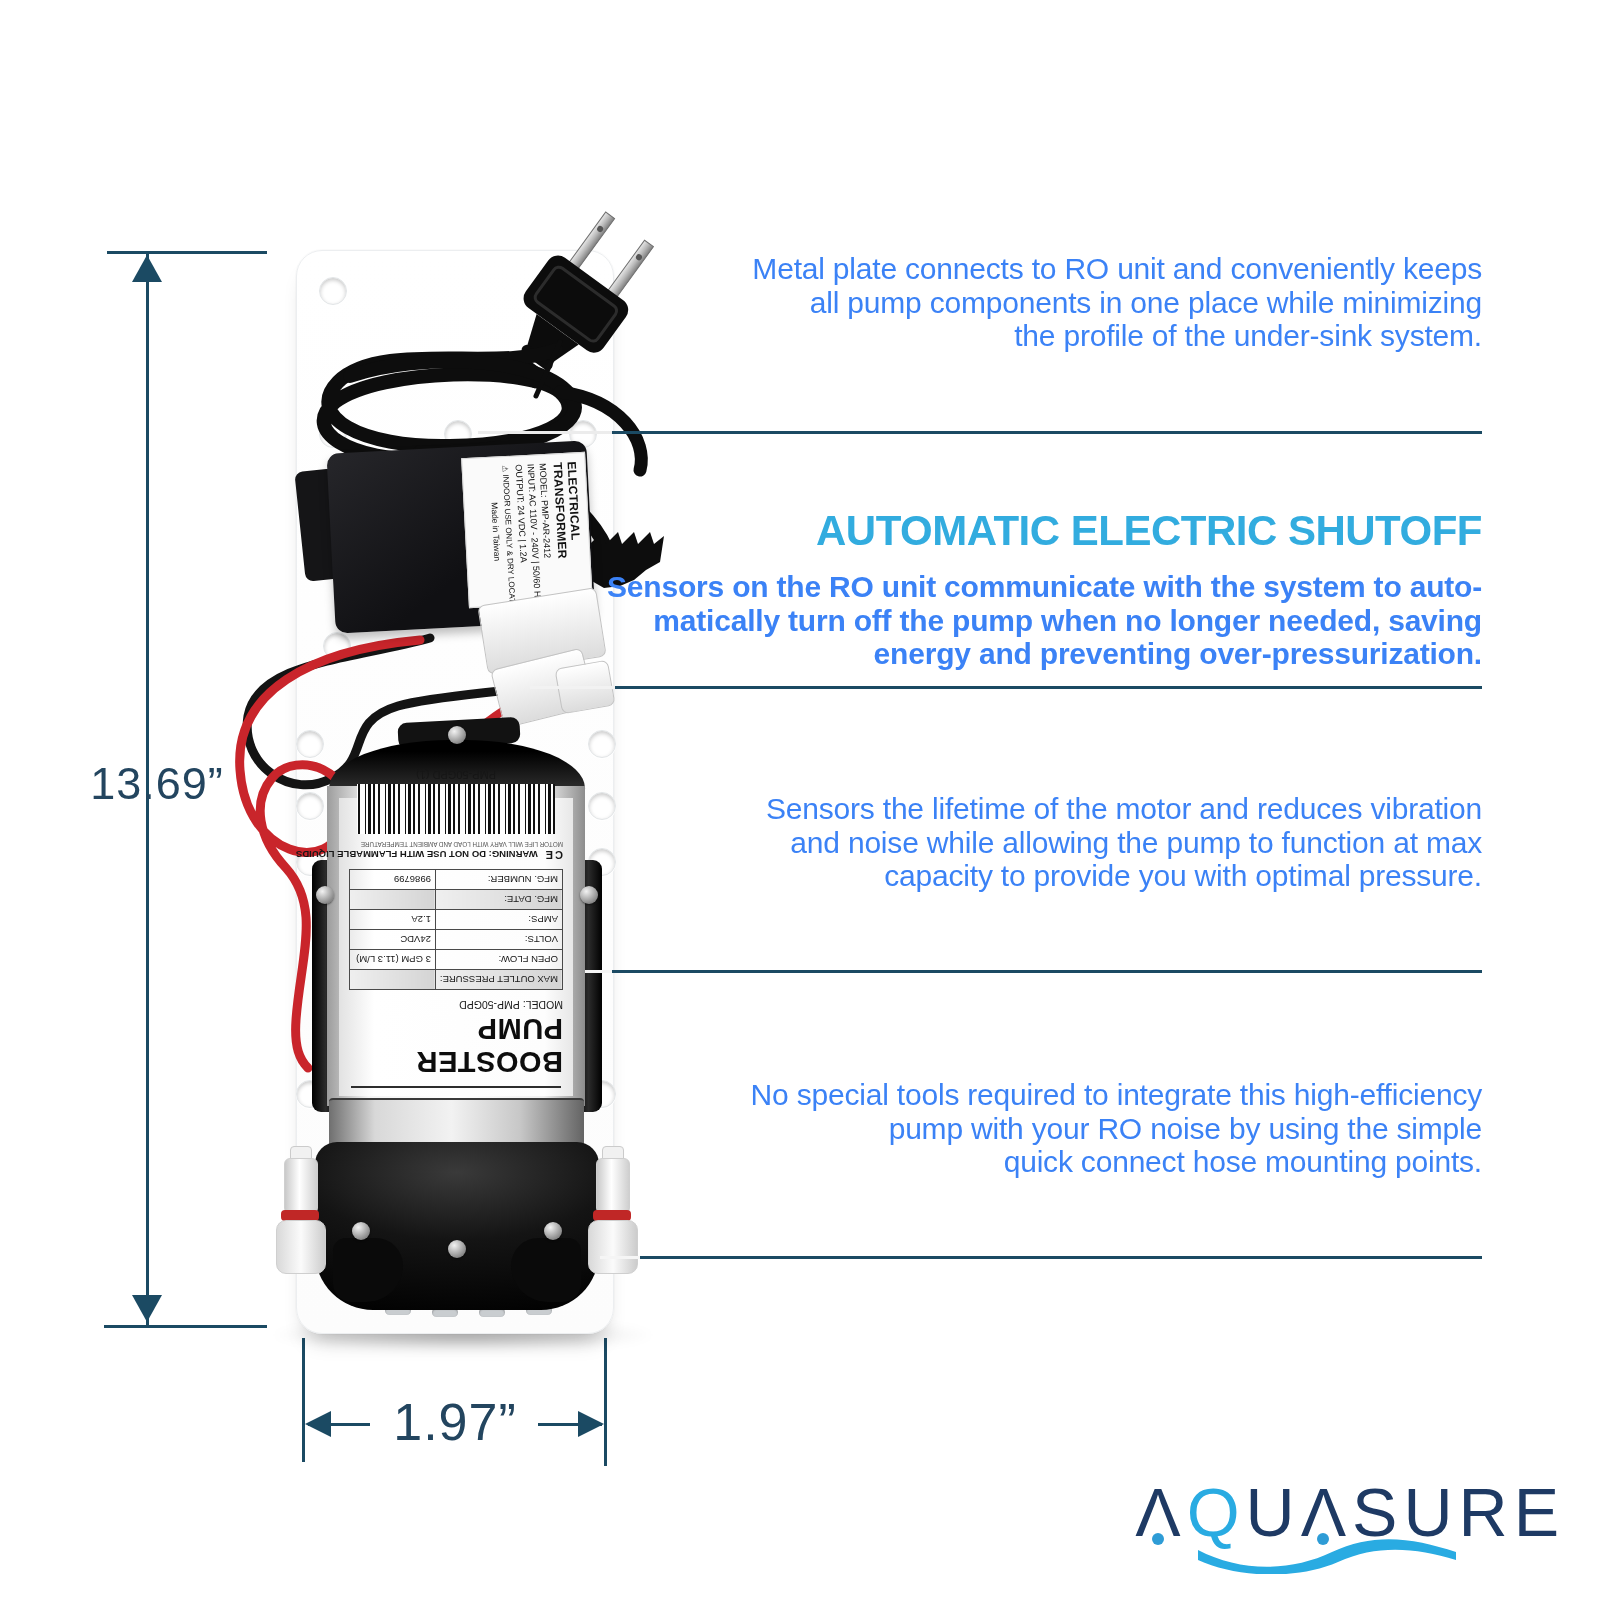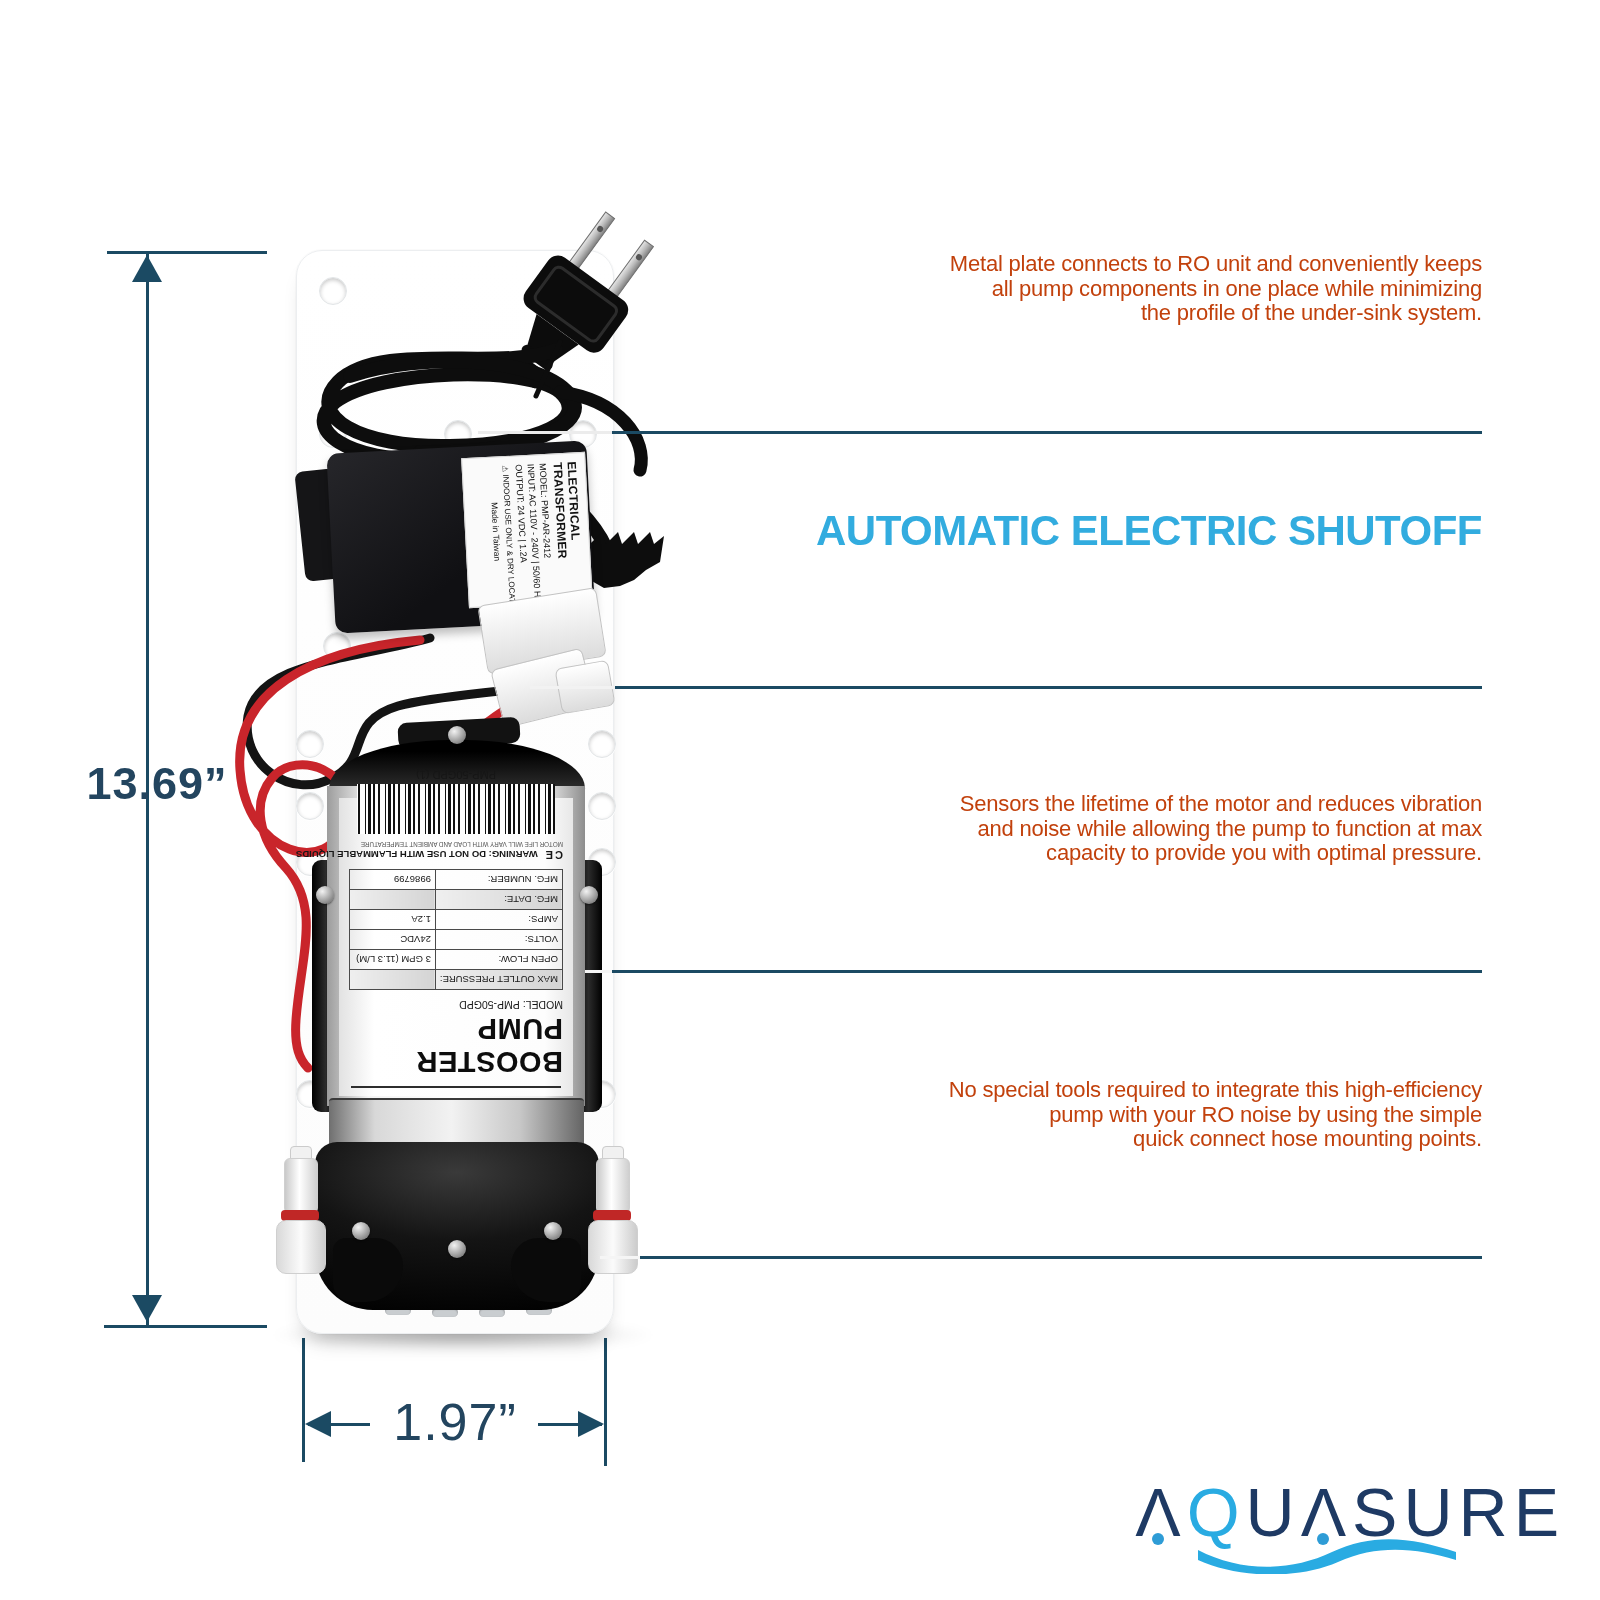--- a/index.html
+++ b/index.html
@@ -11,21 +11,21 @@
   .dim-label{position:absolute;color:#23455F;letter-spacing:1px;text-align:center;}
   .arrow{position:absolute;width:0;height:0;}
   .arrow-up{border-left:15px solid transparent;border-right:15px solid transparent;border-bottom:27px solid #1B4A63;}
   .arrow-down{border-left:15px solid transparent;border-right:15px solid transparent;border-top:27px solid #1B4A63;}
   .arrow-left{border-top:13px solid transparent;border-bottom:13px solid transparent;border-right:26px solid #1B4A63;}
   .arrow-right{border-top:13px solid transparent;border-bottom:13px solid transparent;border-left:26px solid #1B4A63;}
 
   
   .callout{position:absolute;right:118px;text-align:right;z-index:9;}
   .callout-title{font-size:42px;line-height:1.1;color:#32ACDF;margin-bottom:16px;letter-spacing:-0.5px;}
-  .callout-body{font-size:22px;line-height:1.12;color:#c2410c;white-space:pre-line;letter-spacing:-0.2px;}
+  .callout-body{font-size:30px;line-height:1.12;color:#3b82f6;white-space:pre-line;letter-spacing:-0.2px;}
   .sep{position:absolute;height:3px;z-index:8;}
 
   
   .plate{position:absolute;left:296px;top:250px;width:316px;height:1082px;background:linear-gradient(180deg,#ffffff,#fcfcfc);
          border:1px solid #eceef0;border-radius:26px;z-index:1;
          box-shadow:0 16px 22px -12px rgba(0,0,0,0.28), 0 0 0 1px rgba(0,0,0,0.02);}
   .plate-shadow{position:absolute;left:268px;top:1318px;width:390px;height:34px;border-radius:50%;
          background:radial-gradient(ellipse at center, rgba(0,0,0,0.20), rgba(0,0,0,0) 70%);filter:blur(4px);z-index:0;}
   .hole{position:absolute;width:26px;height:26px;border-radius:50%;background:#fff;z-index:2;
         box-shadow:inset 0 2px 4px rgba(0,0,0,0.22), 0 1px 0 rgba(255,255,255,0.9);border:1px solid #e2e5e7;}
@@ -100,21 +100,21 @@
 </head>
 <body>
 
 <div class="canvas">
 
   <div class="dim" style="left:107px;top:251px;width:160px;height:3px;"></div>
   <div class="dim" style="left:104px;top:1325px;width:163px;height:3px;"></div>
   <div class="dim" style="left:146px;top:254px;width:3px;height:1071px;"></div>
   <div class="arrow arrow-up" style="left:132px;top:255px;"></div>
   <div class="arrow arrow-down" style="left:132px;top:1295px;"></div>
-  <div class="dim-label" style="left:62px;top:758px;width:190px;font-size:45px;font-weight:bold;">13.69”</div>
+  <div class="dim-label" style="left:62px;top:758px;width:190px;font-size:45px;">13.69”</div>
 
   <div class="dim" style="left:302px;top:1338px;width:3px;height:124px;"></div>
   <div class="dim" style="left:604px;top:1338px;width:3px;height:128px;"></div>
   <div class="dim" style="left:308px;top:1423px;width:62px;height:3px;"></div>
   <div class="dim" style="left:538px;top:1423px;width:64px;height:3px;"></div>
   <div class="arrow arrow-left" style="left:305px;top:1411px;"></div>
   <div class="arrow arrow-right" style="left:578px;top:1411px;"></div>
   <div class="dim-label" style="left:358px;top:1392px;width:194px;font-size:52px;">1.97”</div>
 
   <div class="plate-shadow"></div>
@@ -269,20 +269,23 @@
   <div class="sep" style="left:585px;top:970px;width:897px;background:linear-gradient(90deg,#f5f5f5 0 27px,#1B4A63 27px);"></div>
   <div class="sep" style="left:600px;top:1256px;width:882px;background:linear-gradient(90deg,#f5f5f5 0 40px,#1B4A63 40px);"></div>
 
   <div class="callout" style="top:252px;">
     <div class="callout-body">Metal plate connects to RO unit and conveniently keeps
 all pump components in one place while minimizing
 the profile of the under-sink system.</div>
   </div>
   <div class="callout" style="top:508px;font-weight:bold;">
     <div class="callout-title">AUTOMATIC ELECTRIC SHUTOFF</div>
+    <div class="callout-body">Sensors on the RO unit communicate with the system to auto-
+matically turn off the pump when no longer needed, saving
+energy and preventing over-pressurization.</div>
   </div>
   <div class="callout" style="top:792px;">
     <div class="callout-body">Sensors the lifetime of the motor and reduces vibration
 and noise while allowing the pump to function at max
 capacity to provide you with optimal pressure.</div>
   </div>
   <div class="callout" style="top:1078px;">
     <div class="callout-body">No special tools required to integrate this high-efficiency
 pump with your RO noise by using the simple
 quick connect hose mounting points.</div>

